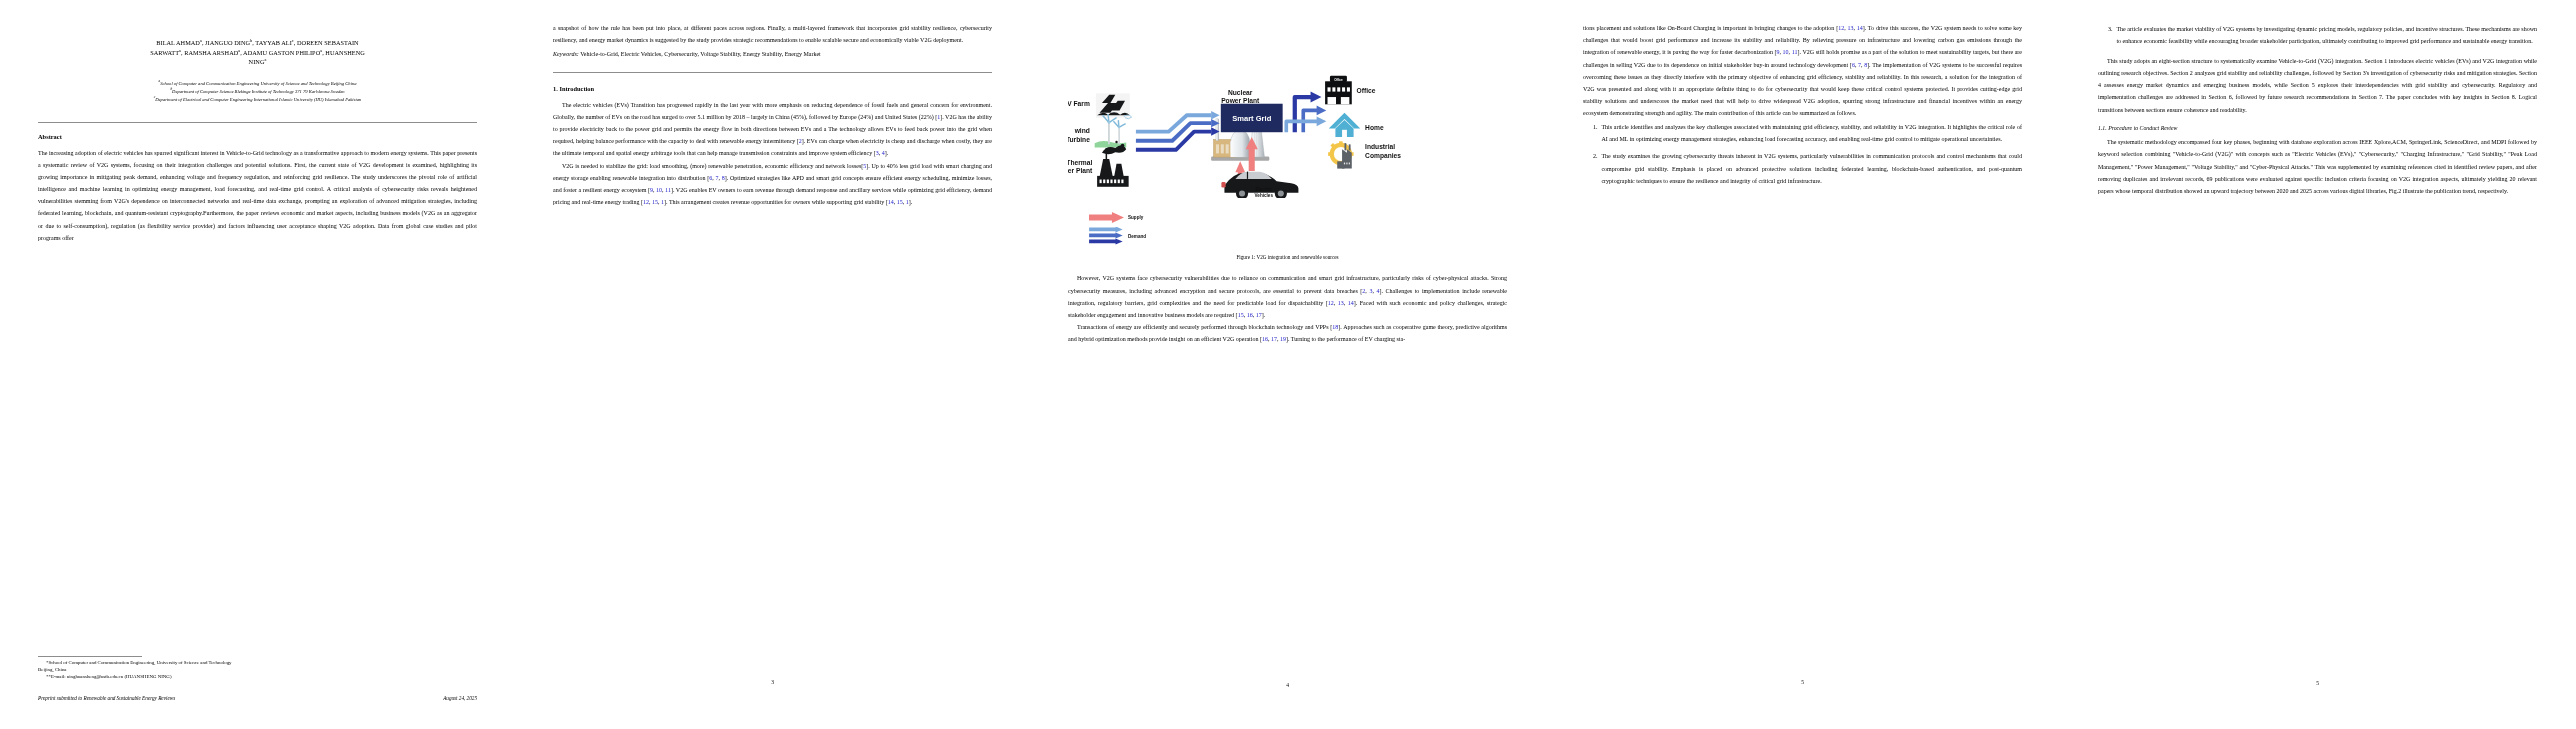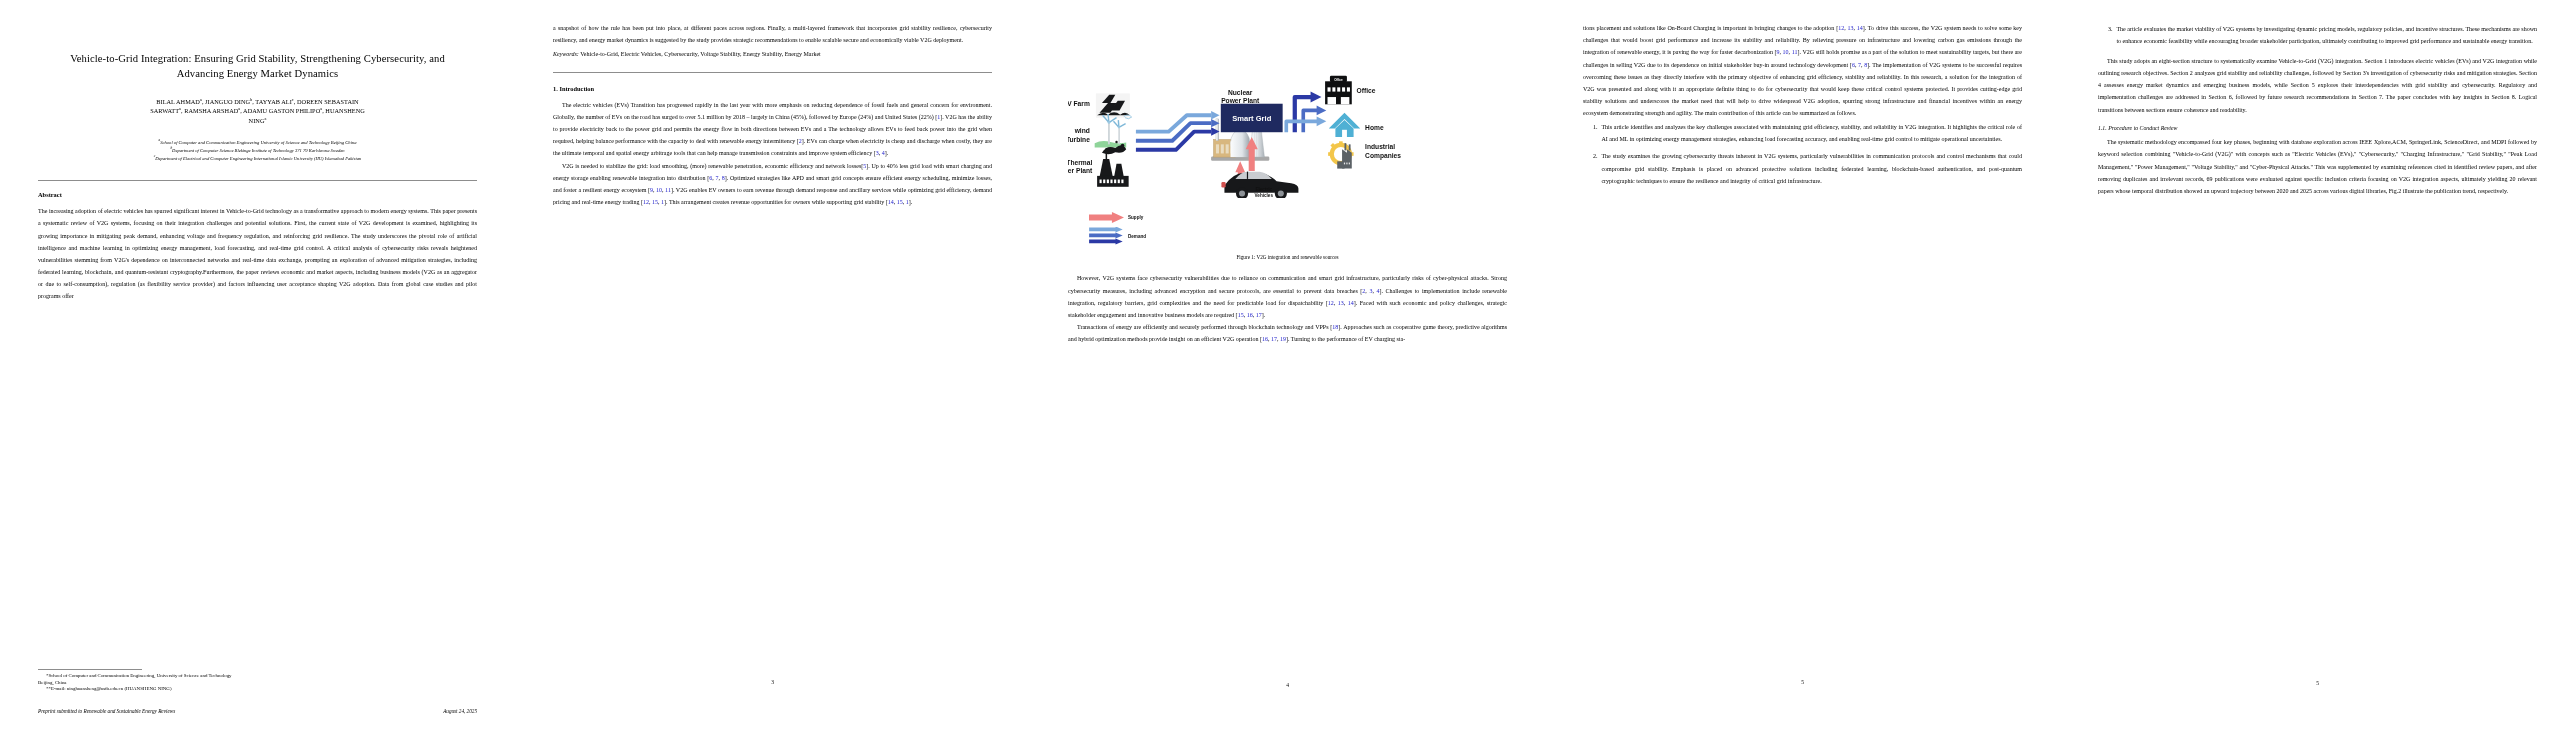--- a/index.html
+++ b/index.html
@@ -170,21 +170,20 @@
     color: #111;
   }
 </style>
 </head>
 <body>
 
 <div id="viewer">
 
   <section class="page">
     <div class="page-inner">
-      <h1 class="paper-title">Vehicle-to-Grid Integration: Ensuring Grid Stability, Strengthening Cybersecurity, and Advancing Energy Market Dynamics</h1>
 
       <div class="authors">
         <span>BILAL AHMAD<sup>a</sup>, JIANGUO DING<sup>b</sup>, TAYYAB ALI<sup>c</sup>, DOREEN SEBASTAIN</span><br>
         <span>SARWATT<sup>a</sup>, RAMSHA ARSHAD<sup>a</sup>, ADAMU GASTON PHILIPO<sup>a</sup>, HUANSHENG</span><br>
         <span>NING<sup>a</sup></span>
       </div>
 
       <div class="affil">
         <div><sup>a</sup>School of Computer and Communication Engineering University of Science and Technology Beijing China</div>
         <div><sup>b</sup>Department of Computer Science Blekinge Institute of Technology 371 79 Karlskrona Sweden</div>

